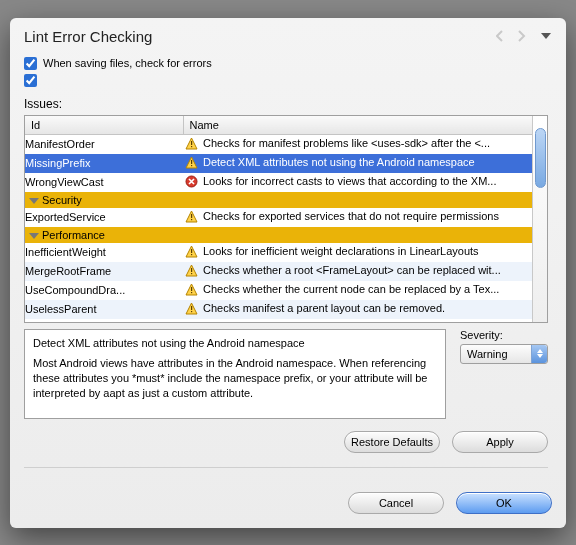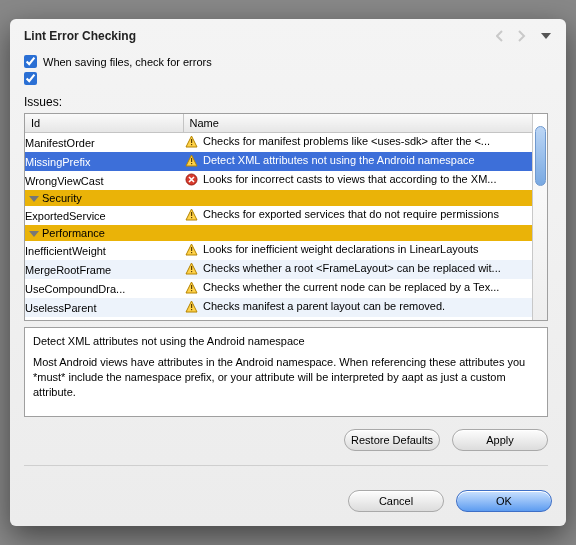--- a/index.html
+++ b/index.html
@@ -20,22 +20,22 @@
     padding: 0;
     overflow: hidden;
   }
   .header {
     padding: 10px 14px 8px 14px;
     display: flex;
     align-items: center;
     justify-content: space-between;
   }
   .title {
-    font-size: 12px;
-    font-weight: bold;
+    font-size: 15px;
+    font-weight: normal;
     color: #222;
   }
   .nav-arrows {
     display: flex;
     gap: 8px;
     align-items: center;
     color: #bbb;
   }
   .nav-arrows svg { display:block; }
   .content {
@@ -395,20 +395,30 @@
       <div class="scroll-col">
         <div class="scroll-thumb"></div>
       </div>
     </div>
 
     <div class="desc-area">
       <div class="desc-box">
         <div class="desc-title">Detect XML attributes not using the Android namespace</div>
         <div>Most Android views have attributes in the Android namespace. When referencing these attributes you *must* include the namespace prefix, or your attribute will be interpreted by aapt as just a custom attribute.</div>
       </div>
+      <div class="sev-col">
+        <div class="sev-label">Severity:</div>
+        <div class="combo">
+          <span>Warning</span>
+          <div class="combo-btn">
+            <div class="ua"></div>
+              <div class="da"></div>
+          </div>
+        </div>
+      </div>
     </div>
 
     <div class="btn-row">
       <div class="btn">Restore Defaults</div>
       <div class="btn">Apply</div>
     </div>
 
     <hr class="sep">
   </div>
 

